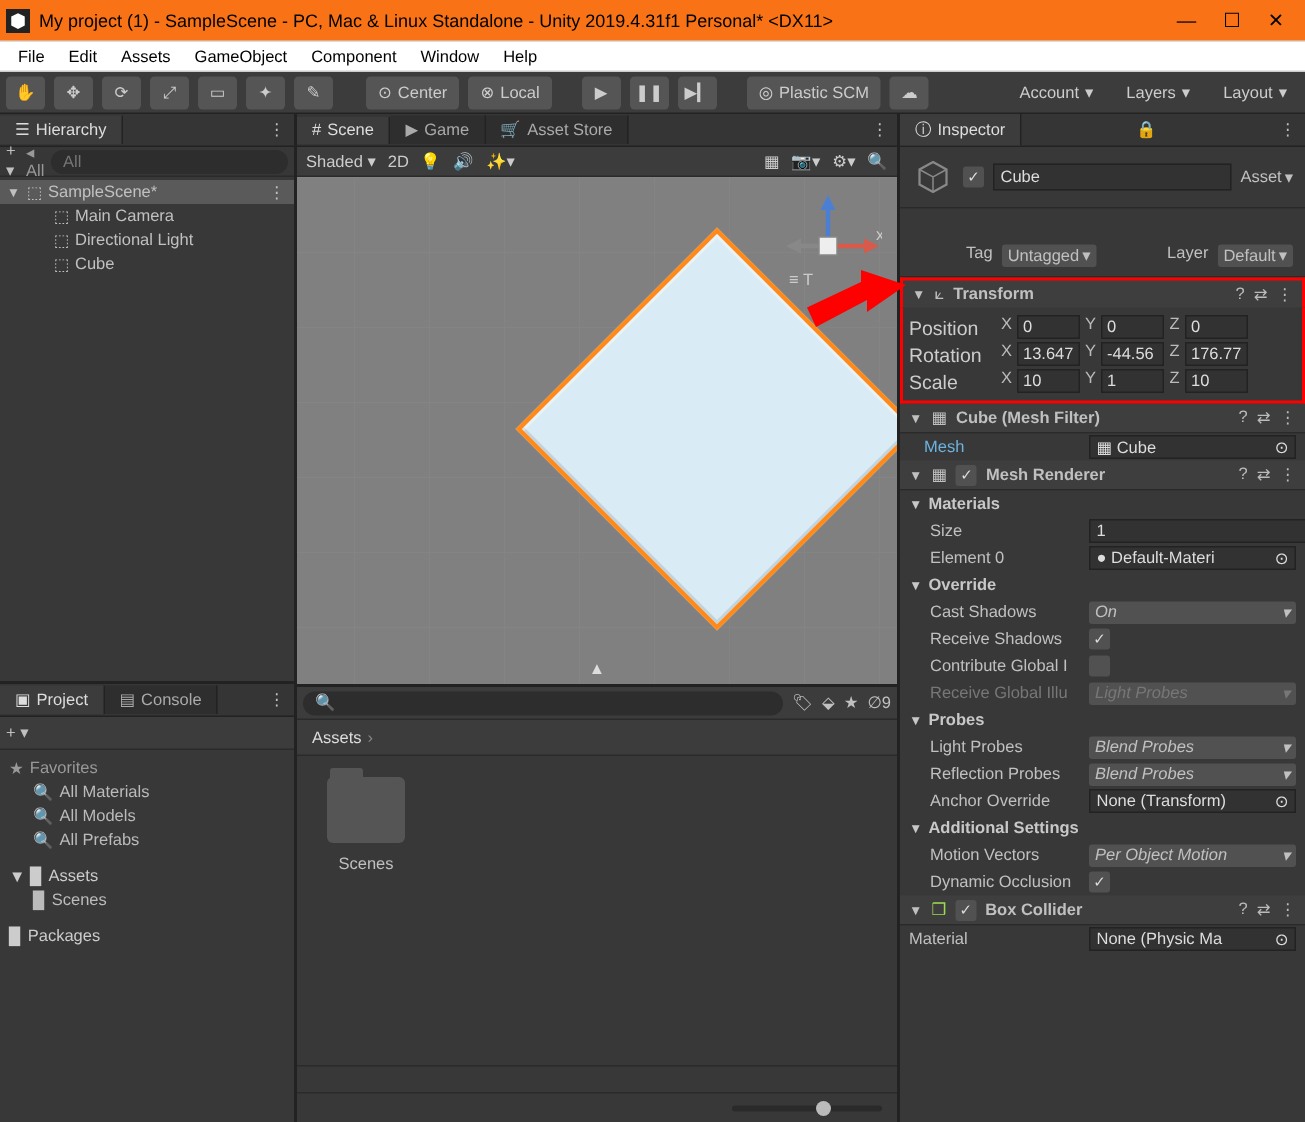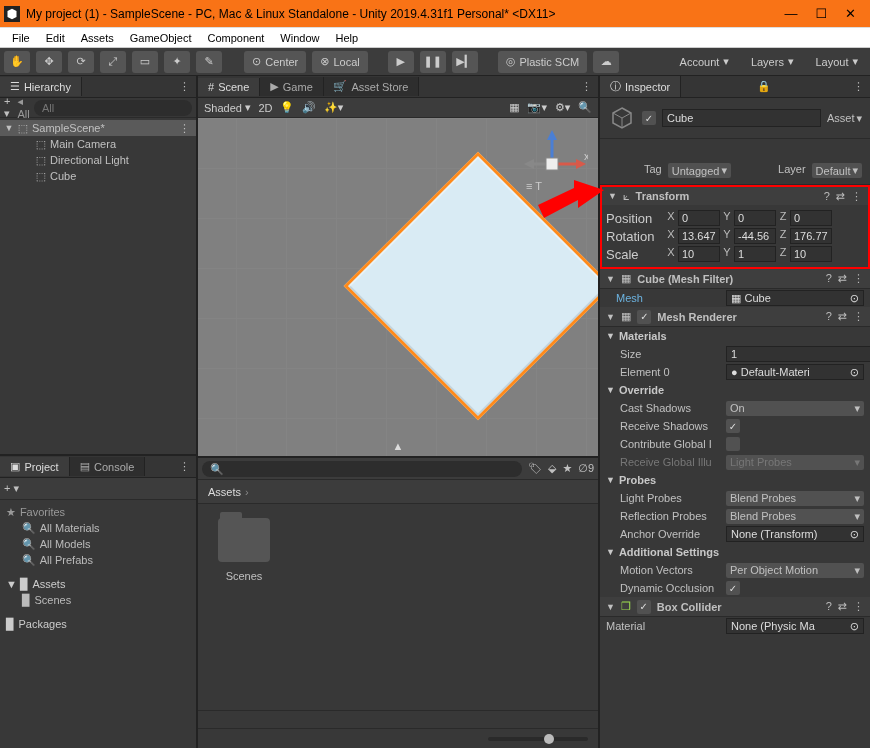--- a/index.html
+++ b/index.html
@@ -95,21 +95,21 @@
   .transform-body { border: 2px solid #ff0000; border-top:none; padding:4px 4px 4px 4px; position:relative;}
   .prop-row { display:flex; align-items:center; height:18px; gap:2px;}
   .prop-label { width:58px; color:#ccc; font-size:13px;}
   .xyz-group { display:flex; gap:2px; flex:1;}
   .xyz-label { width:10px; text-align:center; color:#bbb; font-size:11px;}
   .xyz-input { width:42px; background:#323232; border:1px solid #222; color:#ddd; padding:0 3px; height:16px; font-size:11px;}
   
   .single-row { display:flex; align-items:center; height:18px; padding:1px 6px;}
   .single-label { flex: 0 0 120px; color:#c0c0c0; font-size:11px;}
   .single-label.sub { padding-left:14px;}
-  .val-dd { flex:1; background:#515151; padding:1px 4px; border-radius:2px; display:flex; align-items:center; justify-content:space-between; font-size:11px;}
+  .val-dd { flex:1; background:#515151; padding:1px 4px; border-radius:2px; display:flex; align-items:center; justify-content:space-between; font-size:11px;font-style:italic;}
   .val-input { flex:1; background:#323232; border:1px solid #222; color:#ddd; padding:1px 4px; height:16px; font-size:11px;}
   .checkbox { width:14px; height:14px; background:#515151; border-radius:2px; display:flex; align-items:center; justify-content:center; color:#ddd; font-size:10px;}
   .objfield { flex:1; background:#323232; border:1px solid #222; color:#ddd; padding:1px 4px; height:16px; display:flex; align-items:center; justify-content:space-between; font-size:11px;}
   .mini-btn { width:24px; height:18px; background:#515151; border-radius:2px;}
   
   .sub-header { display:flex; align-items:center; height:18px; padding:0 6px; font-weight:bold; color:#c8c8c8; gap:4px;}
   .sub-header .caret { font-size:9px;}
   
   .mesh-link { color:#6cb3e0; padding-left:10px;}
   

